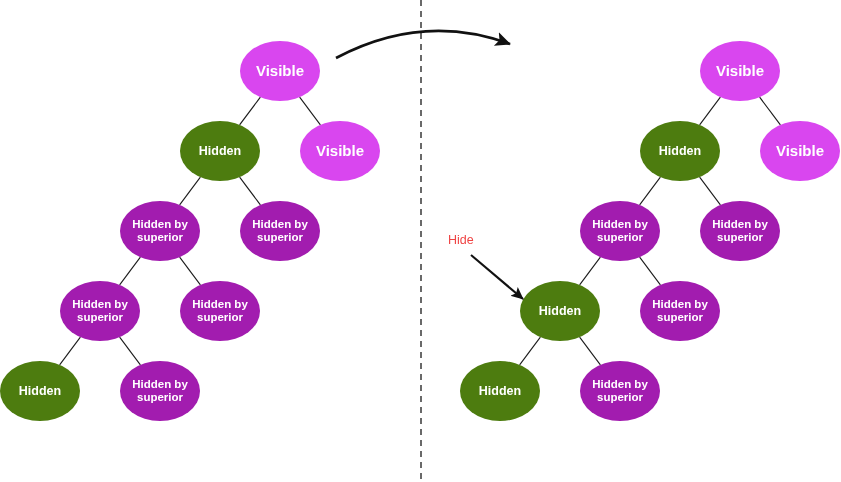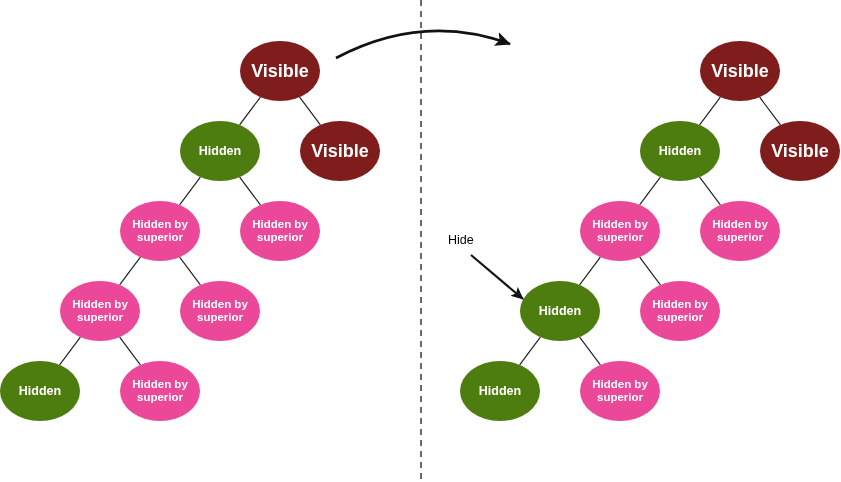--- a/index.html
+++ b/index.html
@@ -37,34 +37,34 @@
     line-height: 1.12;
     box-sizing: border-box;
   }
   .node .node-label {
     display: block;
     width: 100%;
     padding: 0 4px;
     box-sizing: border-box;
   }
   .node.t-visible {
-    background: #7f1d1d;
-    font-size: 18px;
+    background: #d946ef;
+    font-size: 15px;
   }
   .node.t-hidden {
     background: #4d7c0f;
     font-size: 12.5px;
   }
   .node.t-hidden-sup {
-    background: #ec4899;
+    background: #a21caf;
     font-size: 11.5px;
   }
   .annotation-label {
     position: absolute;
-    color: #000000;
+    color: #ef4444;
     font-size: 12.5px;
     font-weight: normal;
     white-space: nowrap;
   }
 </style>
 </head>
 <body>
 
 <div id="canvas">
 

